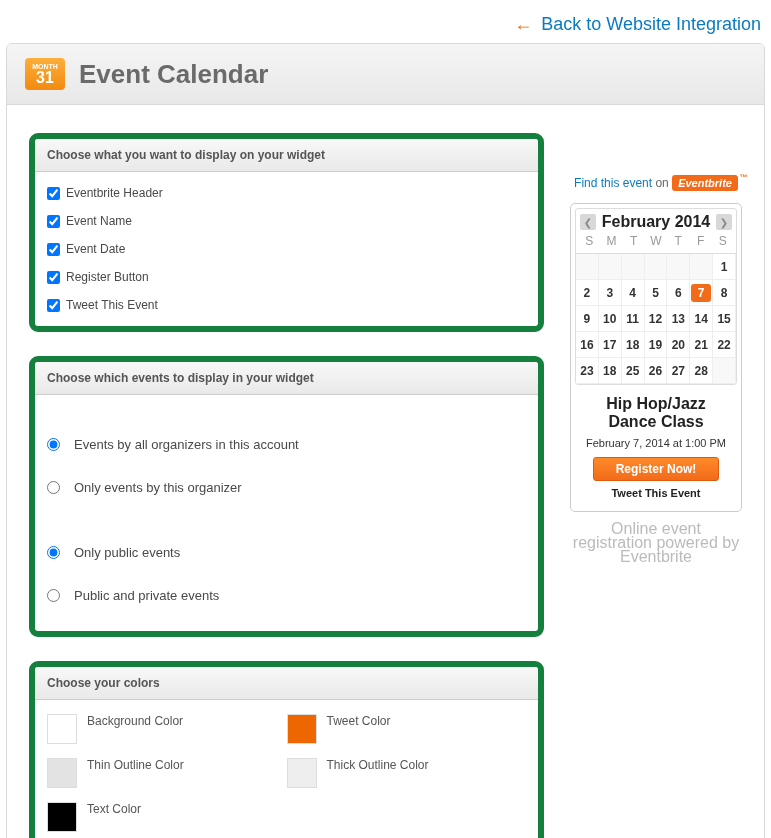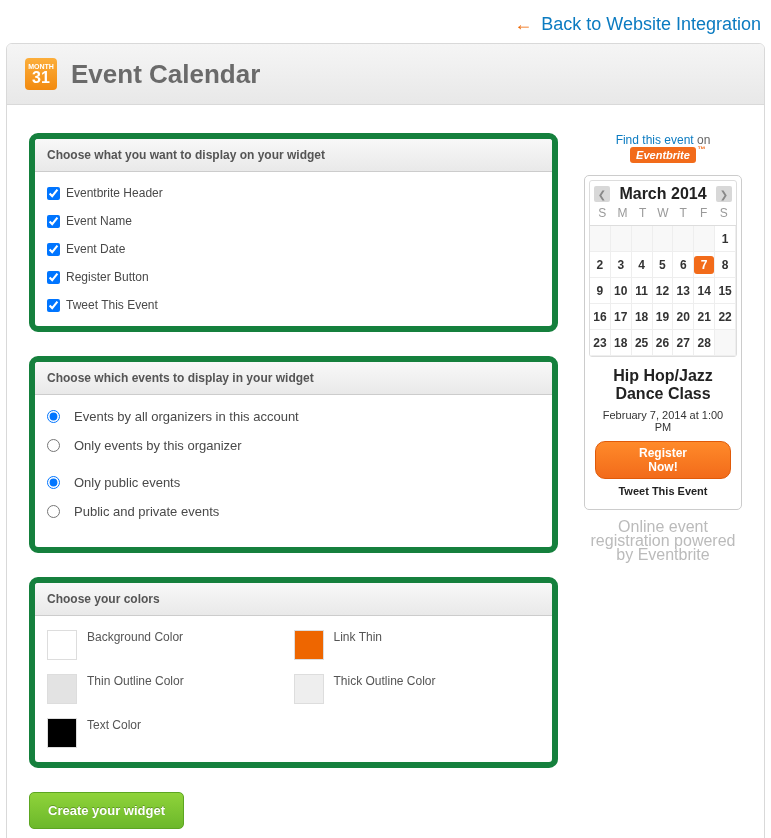--- a/index.html
+++ b/index.html
@@ -25,54 +25,54 @@
 }
 .page-header {
   background: linear-gradient(#f5f5f5, #e8e8e8);
   border-bottom: 1px solid #d9d9d9;
   padding: 14px 18px;
   display: flex;
   align-items: center;
   gap: 14px;
 }
 .cal-icon {
-  width: 32px; height: 32px;
+  width: 40px; height: 32px;
   background: linear-gradient(#fcae3b, #f28a0f);
   border-radius: 4px;
   display: flex; flex-direction: column;
   align-items: center; justify-content: center;
   color: #fff; font-size: 7px; font-weight: bold;
 }
 .cal-icon .num { font-size: 16px; line-height: 15px; }
 .page-title { color: #6a6a6a; font-size: 26px; font-weight: bold; }
 .content {
   display: flex;
   padding: 28px 22px 22px 22px;
   gap: 26px;
   align-items: flex-start;
 }
 .left-col { flex: 1; }
-.right-col { width: 158px; }
+.right-col { width: 172px; margin-top: 42px; }
 .panel {
   border: 6px solid #15803d;
   border-radius: 9px;
   margin-bottom: 24px;
   overflow: hidden;
 }
 .panel-header {
   background: linear-gradient(#f8f8f8, #e9e9e9);
   border-bottom: 1px solid #ccc;
   padding: 9px 12px;
   font-size: 12px; font-weight: bold; color: #555;
 }
 .panel-body { padding: 14px 12px; }
 .check-row { display: flex; align-items: center; gap: 6px; margin-bottom: 14px; color: #494949; }
 .check-row:last-child { margin-bottom: 0; }
 .check-row input { width: 13px; height: 13px; }
-.radio-row { display: flex; align-items: center; gap: 14px; margin-bottom: 14px; color: #494949; font-size: 13px; }
+.radio-row { display: flex; align-items: center; gap: 14px; margin-bottom: 14px; color: #494949; font-size: 13px; margin-top: 28px; }
 .radio-row input { width: 13px; height: 13px; }
 .radio-gap { height: 8px; }
 .color-grid { display: grid; grid-template-columns: 1fr 1fr; row-gap: 14px; }
 .color-item { display: flex; align-items: flex-start; gap: 10px; color: #555; font-size: 12px; }
 .swatch { width: 30px; height: 30px; border: 1px solid #ddd; }
 .create-btn {
   background: linear-gradient(#8fd33a, #6cb82b);
   border: 1px solid #5ca621;
   border-radius: 5px;
   color: #fff; font-weight: bold; font-size: 13px;
@@ -115,23 +115,23 @@
 .cal-cell.empty { background: #f8f8f8; }
 .cal-cell.sel span {
   background: #f26b1a; color: #fff; border-radius: 3px;
   width: 20px; height: 18px; display: flex; align-items: center; justify-content: center;
 }
 .event-box { text-align: center; padding: 10px 6px 8px; }
 .event-title { font-size: 16px; font-weight: bold; color: #222; line-height: 18px; }
 .event-date { font-size: 11px; color: #333; margin: 6px 0 8px; }
 .reg-btn {
   background: linear-gradient(#ff8a2a, #f26b1a);
-  border: 1px solid #e05a09; border-radius: 10px;
+  border: 1px solid #e05a09; border-radius: 3px;
   color: #fff; font-weight: bold; font-size: 12px;
-  padding: 4px 38px; cursor: pointer;
+  padding: 4px 22px; cursor: pointer;
 }
 .tweet { font-size: 11px; font-weight: bold; color: #222; margin-top: 6px; }
 .powered { text-align: center; color: #bbb; font-size: 16px; margin-top: 10px; line-height: 14px; }
 </style>
 </head>
 <body>
 
 <div class="top-link">
   <span class="arrow">←</span>
   <a href="#">Back to Website Integration</a>
@@ -201,21 +201,21 @@
       <div class="panel">
         <div class="panel-header">Choose your colors</div>
         <div class="panel-body">
           <div class="color-grid" id="color-grid">
               <div class="color-item">
                 <div class="swatch" style="background: rgb(255, 255, 255);"></div>
                 <span>Background Color</span>
               </div>
               <div class="color-item">
                 <div class="swatch" style="background: rgb(238, 102, 0);"></div>
-                <span>Link Thin</span>
+                <span>Tweet Color</span>
               </div>
               <div class="color-item">
                 <div class="swatch" style="background: rgb(227, 227, 227);"></div>
                 <span>Thin Outline Color</span>
               </div>
               <div class="color-item">
                 <div class="swatch" style="background: rgb(238, 238, 238);"></div>
                 <span>Thick Outline Color</span>
               </div>
               <div class="color-item">
@@ -234,21 +234,21 @@
       <div class="find-event">
         <a href="#">Find this event</a>
         <span class="on">on</span>
         <span class="eb-badge">Eventbrite</span>
       </div>
 
       <div class="cal-widget">
         <div class="cal-inner">
           <div class="cal-head">
             <div class="cal-nav">❮</div>
-            <div class="cal-title">March 2014</div>
+            <div class="cal-title">February 2014</div>
             <div class="cal-nav">❯</div>
           </div>
           <div class="dow-row" id="dow-row">
               <div>S</div>
               <div>M</div>
               <div>T</div>
               <div>W</div>
               <div>T</div>
               <div>F</div>
               <div>S</div>

